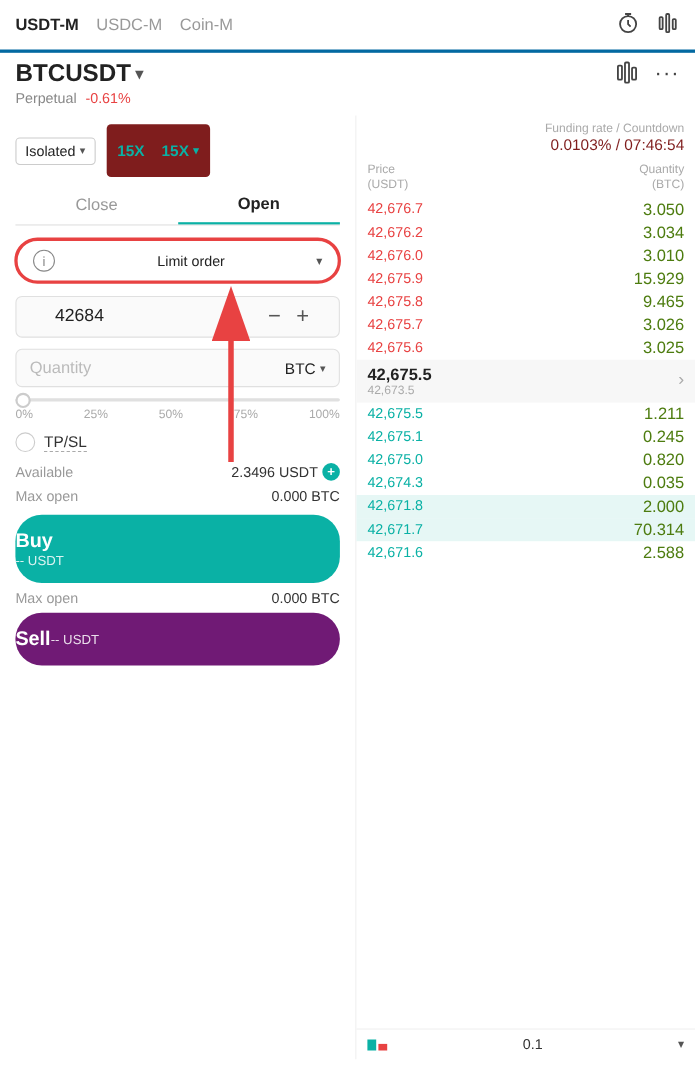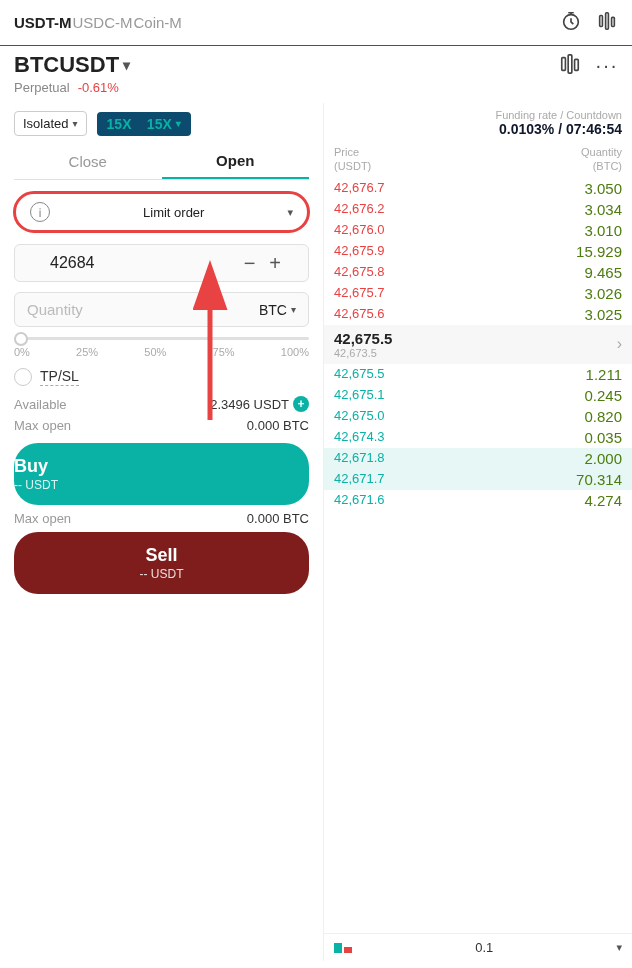--- a/index.html
+++ b/index.html
@@ -11,22 +11,22 @@
       overflow-x: hidden;
       font-size: 13px;
       color: #222;
     }
 
     
     .top-nav {
       display: flex;
       align-items: center;
       padding: 10px 14px;
-      border-bottom: 1px solid #0369a1;
-      gap: 1px;
+      border-bottom: 3px solid #0369a1;
+      gap: 16px;
     }
     .top-nav-item {
       font-size: 15px;
       color: #999;
       cursor: pointer;
     }
     .top-nav-item.active {
       color: #222;
       font-weight: 700;
     }
@@ -114,25 +114,25 @@
       padding: 4px 8px;
       font-size: 13px;
       background: #fff;
       display: flex;
       align-items: center;
       gap: 4px;
       cursor: pointer;
     }
     .isolated-btn .arrow { color: #555; font-size: 10px; }
     .leverage-btn {
-      background: #0c4a6e;
+      background: #7f1d1d;
       color: #0ab1a5;
       border: none;
       border-radius: 4px;
-      padding: 4px 10px;
+      padding: 16px 10px;
       font-size: 14px;
       font-weight: 600;
       cursor: pointer;
       display: flex;
       align-items: center;
       gap: 4px;
     }
     .leverage-btn .arrow { color: #0ab1a5; font-size: 10px; }
 
     
@@ -338,31 +338,31 @@
       display: flex;
       flex-direction: column;
       align-items: flex-start;
       line-height: 1.2;
     }
     .buy-btn .sub { font-size: 12px; font-weight: 400; opacity: 0.85; }
 
     
     .sell-btn {
       margin: 6px 14px;
-      background: #7f1d1d;
+      background: #701a75;
       color: #fff;
       border: none;
       border-radius: 24px;
       padding: 13px 0;
       width: calc(100% - 28px);
       font-size: 18px;
       font-weight: 600;
       cursor: pointer;
       display: flex;
-      flex-direction: column;
+      flex-direction: row;
       align-items: center;
       line-height: 1.2;
     }
     .sell-btn .sub { font-size: 12px; font-weight: 400; opacity: 0.85; }
 
     
     .right-panel {
       flex: 1;
       display: flex;
       flex-direction: column;
@@ -373,22 +373,22 @@
     .funding-box {
       padding: 6px 10px 4px 10px;
       text-align: right;
     }
     .funding-label {
       font-size: 11px;
       color: #aaa;
     }
     .funding-value {
       font-size: 14px;
-      font-weight: 700;
-      color: #0f172a;
+      font-weight: 400;
+      color: #7f1d1d;
     }
 
     
     .ob-header {
       display: flex;
       justify-content: space-between;
       padding: 4px 10px;
     }
     .ob-header span {
       font-size: 11px;
@@ -689,21 +689,21 @@
         <div class="ob-row bid" style="background:#e6f7f5;">
           <span>42,671.8</span>
           <span class="qty">2.000</span>
         </div>
         <div class="ob-row bid" style="background:#e6f7f5;">
           <span>42,671.7</span>
           <span class="qty">70.314</span>
         </div>
         <div class="ob-row bid">
           <span>42,671.6</span>
-          <span class="qty">4.274</span>
+          <span class="qty">2.588</span>
         </div>
       </div>
 
       <div class="lot-size-row">
         <div class="lot-size-icon">
           <div class="lot-sq"></div>
           <div class="lot-sq2"></div>
         </div>
         <span class="lot-value">0.1</span>
         <span class="lot-arrow">▾</span>

